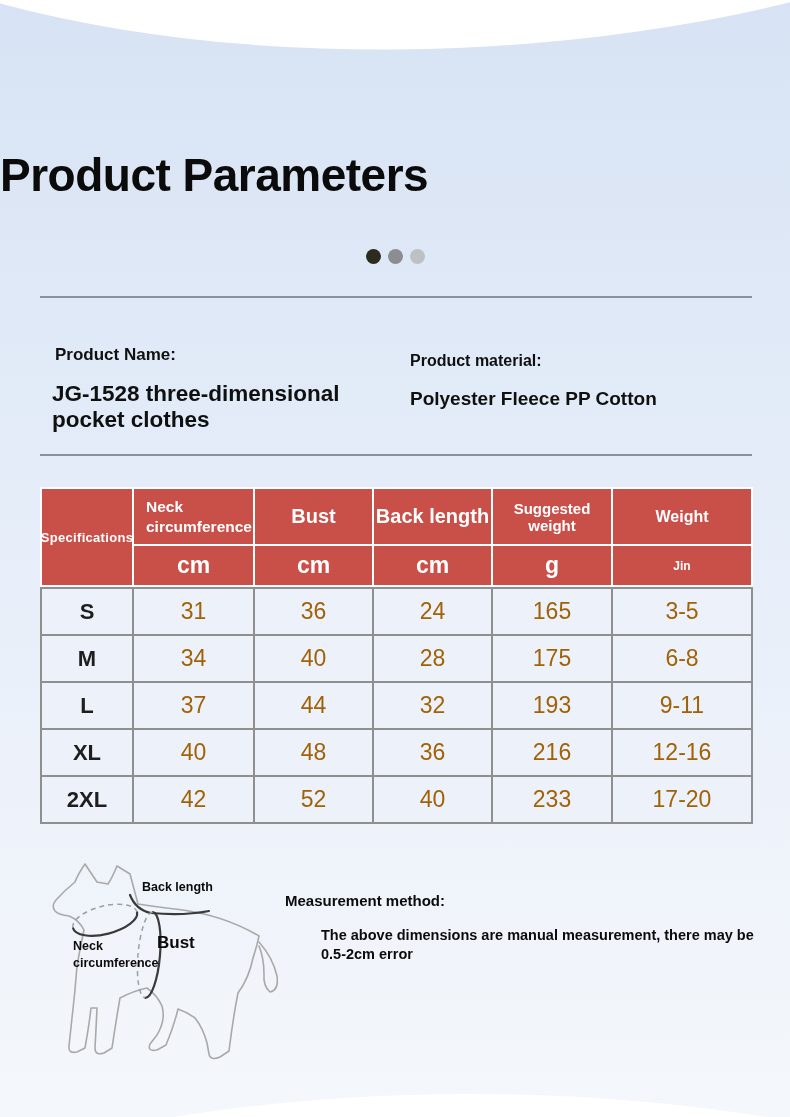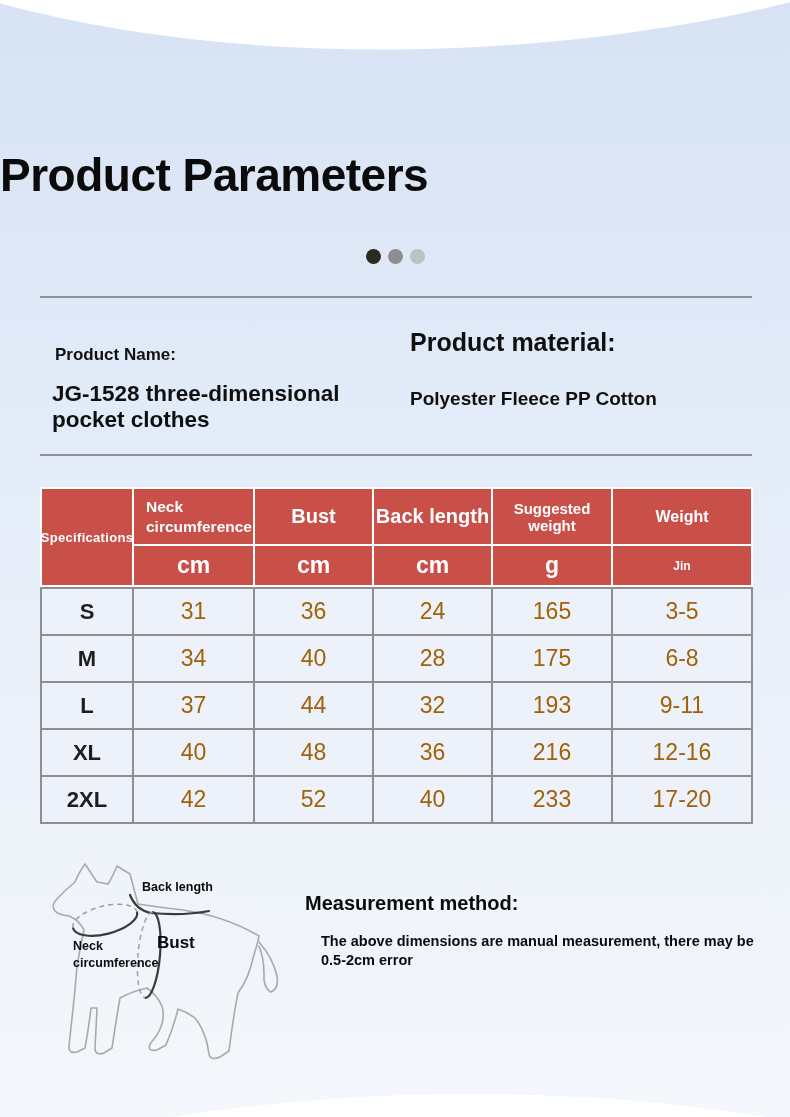--- a/index.html
+++ b/index.html
@@ -28,21 +28,21 @@
   .dot-1 { background:#2b2b20; }
   .dot-2 { background:#8b8e90; }
   .dot-3 { background:#bdc1c4; }
   
   .rule { position:absolute; left:40px; width:712px; height:2px; background:#8a919c; }
   .rule-top { top:296px; }
   .rule-bottom { top:454px; }
   
   .name-label { position:absolute; left:55px; top:345px; font-size:17px; font-weight:bold; color:#101010; }
   .name-value { position:absolute; left:52px; top:381px; width:320px; font-size:22.5px; font-weight:bold; color:#101010; line-height:1.17; }
-  .material-label { position:absolute; left:410px; top:328px; font-size:25px; font-weight:bold; color:#101010; }
+  .material-label { position:absolute; left:410px; top:352px; font-size:16px; font-weight:bold; color:#101010; }
   .material-value { position:absolute; left:410px; top:388px; font-size:19px; font-weight:bold; color:#101010; }
   
   .tbl-header {
     position:absolute; left:40px; top:487px; width:713px; box-sizing:border-box;
     display:grid; grid-template-columns:90px 119px 117px 117px 118px 138px;
     grid-template-rows:55px 39px; gap:2px; background:#ffffff; border:2px solid #ffffff;
   }
   .th { background:#c94f49; color:#ffffff; font-weight:bold;
         display:flex; align-items:center; justify-content:center; text-align:center; }
   .th-spec { grid-row:1 / 3; font-size:13px; letter-spacing:0.3px; }
@@ -62,21 +62,21 @@
         font-size:23px; color:#a16207; }
   .td-size { font-weight:bold; font-size:22px; color:#1e1e1e; }
   
   .dog-svg { position:absolute; left:33px; top:858px; }
   .diag-label { position:absolute; font-weight:bold; color:#0b0b0b; }
   .lbl-back { left:142px; top:880px; font-size:12.5px; }
   .lbl-neck { left:73px; top:938px; font-size:12.5px; width:104px; line-height:1.35; }
   .lbl-bust { left:157px; top:933px; font-size:17px; }
   
   .measure-block { position:absolute; left:285px; top:892px; width:480px; color:#0b0b0b; }
-  .measure-title { font-size:20px; font-weight:bold;margin-left:20px; }
+  .measure-title { font-size:15px; font-weight:bold; }
   .measure-body  { margin-top:21px; font-size:15.5px; font-weight:bold; line-height:1.27; }
   .measure-note  { margin-top:17px; font-size:14.5px; font-weight:bold; line-height:1.3;margin-left:36px; }
 </style>
 </head>
 <body>
 
 <div class="canvas">
 
   <div class="top-arc"></div>
   <div class="bottom-arc"></div>

